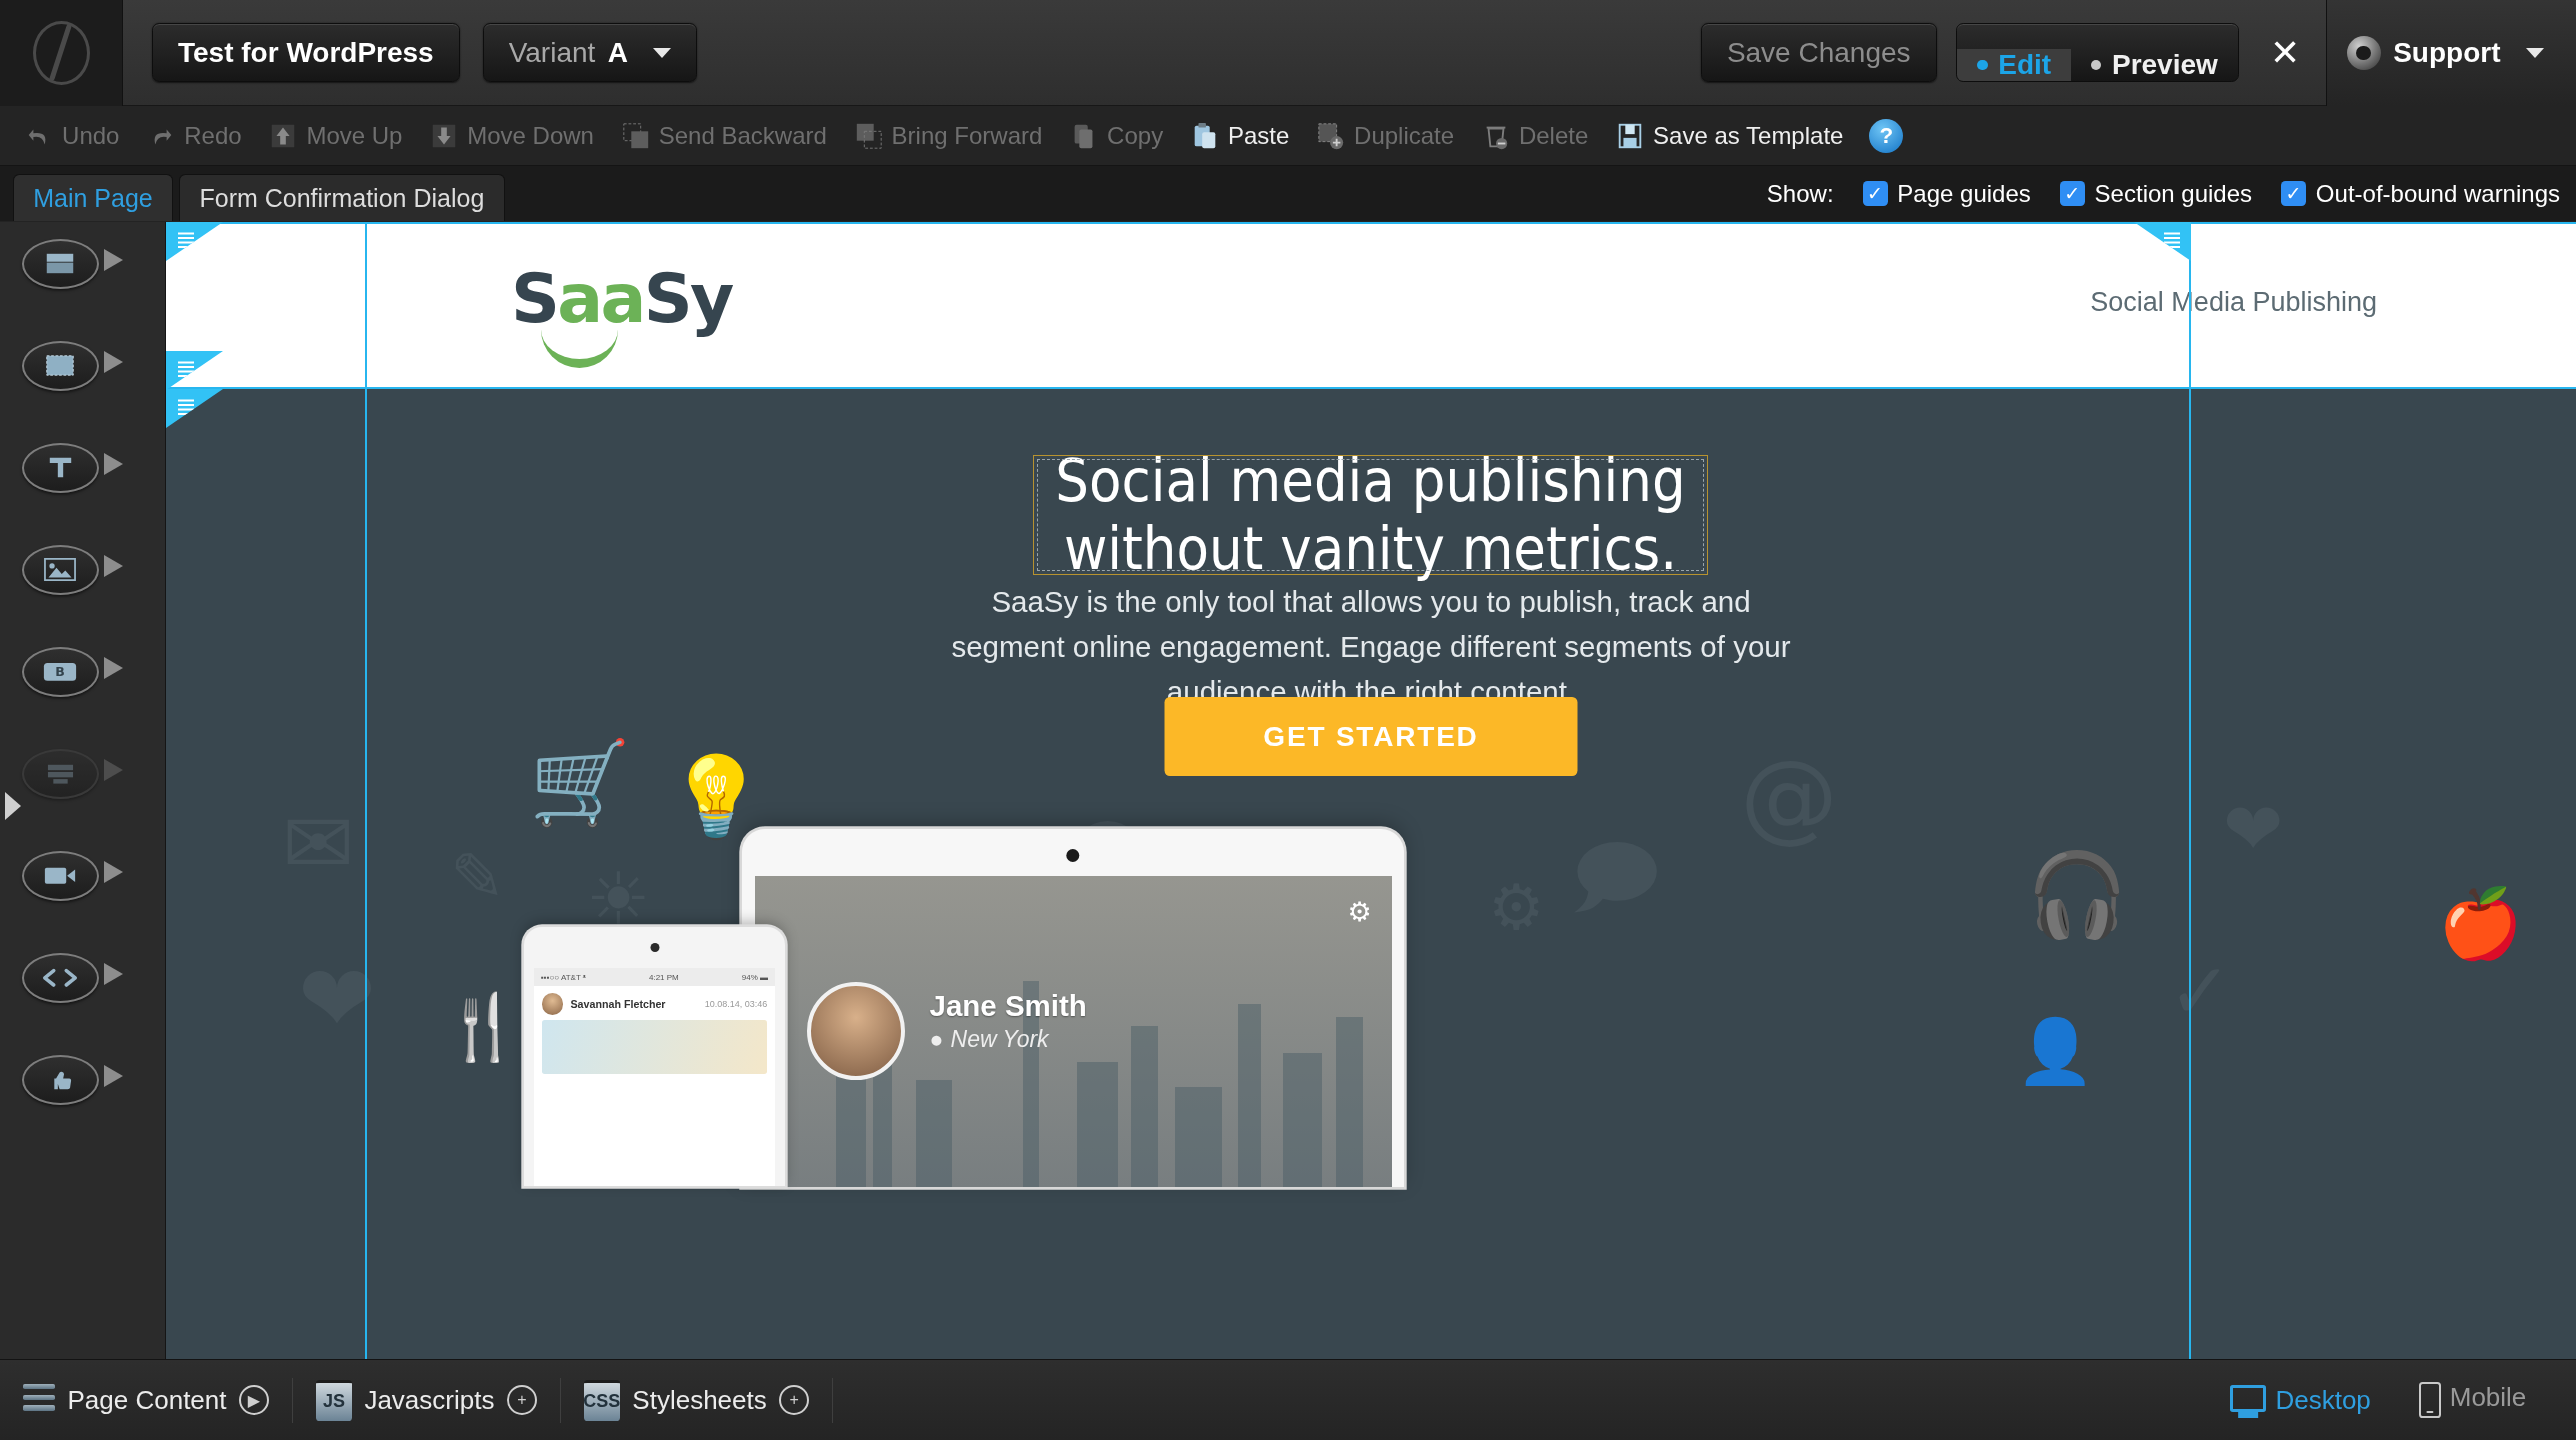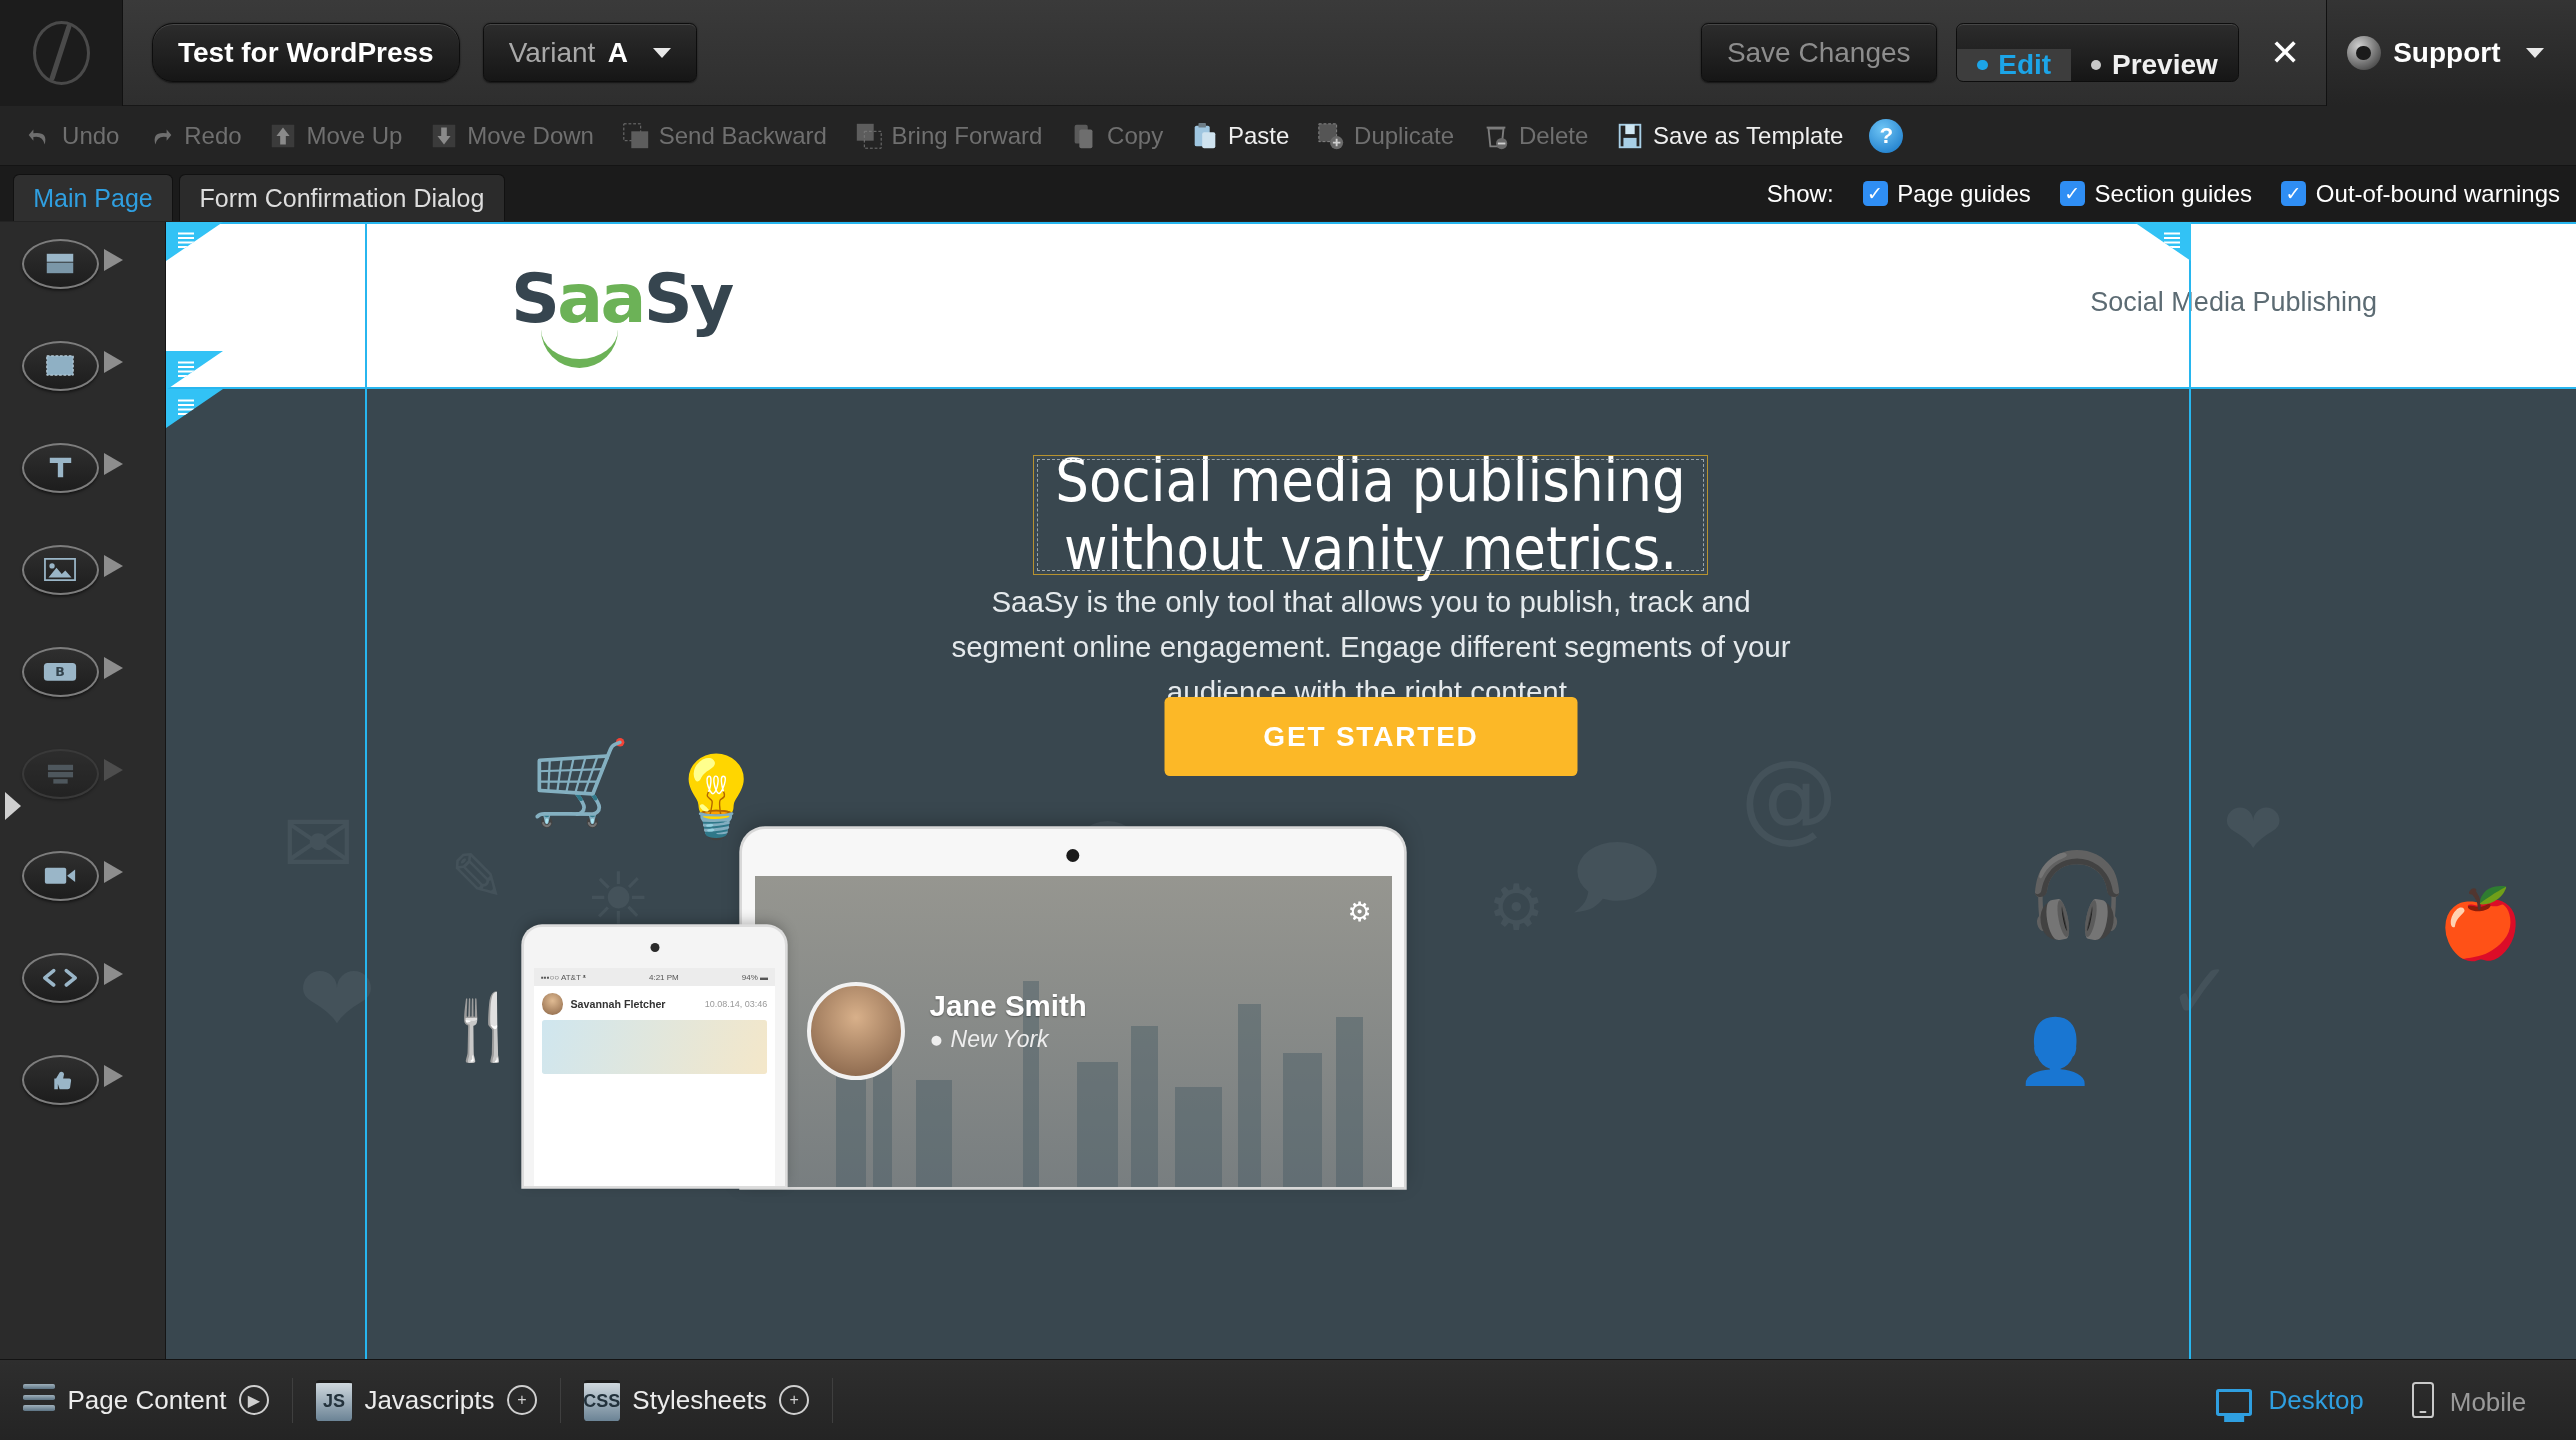--- a/index.html
+++ b/index.html
@@ -34,21 +34,21 @@
   }
   .tb-btn {
     height:59px; border-radius:7.2px;
     background: linear-gradient(#2c2c2c,#161616);
     border:0.9px solid #0d0d0d;
     box-shadow: inset 0 0.9px 0 #464646, 0 0.9px 1.8px rgba(0,0,0,.6);
     display:flex; align-items:center; justify-content:center;
     padding:0 25px; color:#f2f2f2; font-size:28px; white-space:nowrap;
     cursor:pointer;
   }
-  .tb-title { margin-left:29px; font-weight:bold; color:#fff;border-radius:21px; }
+  .tb-title { margin-left:29px; font-weight:bold; color:#fff; }
   .tb-variant { margin-left:23px; color:#a9a9a9; gap:12.5px; }
   .tb-variant b { color:#fff; }
   .caret-down {
     width:0;height:0;border-left:9.8px solid transparent;border-right:9.8px solid transparent;
     border-top:10.7px solid #e8e8e8; margin-left:12.5px;
   }
   .spacer { flex:1; }
   .tb-save { color:#8d8d8d; }
   .tb-unpub { color:#8d8d8d; margin-left:19.7px; }
   .seg {
@@ -299,21 +299,21 @@
   .hamb { width:32px; }
   .hamb i { display:block; height:5.4px; background:linear-gradient(#9fb0bb,#5d7484);
     border-radius:1.8px; margin-bottom:5.4px; }
   .circ-btn { width:30px;height:30px;border-radius:50%;border:2.7px solid #cfcfcf;
     display:flex;align-items:center;justify-content:center;color:#cfcfcf;font-size:16px;}
   .badge { width:36px;height:41px;border-radius:3.6px;
     background:linear-gradient(#cfd8de,#6b8395); color:#23323c;
     font-size:18px; font-weight:bold; display:flex;align-items:center;justify-content:center;
     border-top:3.6px solid #1d1d1d;}
   .bb-right { margin-left:auto; display:flex; align-items:center; gap:9px; padding-right:30px; }
-  .bb-dev { display:flex; align-items:flex-end; gap:16px; padding:0 19.7px;
+  .bb-dev { display:flex; align-items:flex-start; gap:9px; padding:0 19.7px;
     font-size:26px; cursor:pointer; }
   .bb-dev.active { color:#2f9fe0; }
   .bb-dev.inactive { color:#9a9a9a; }
   .mon { width:36px;height:27px;border:3.6px solid #2f9fe0;border-radius:2.7px;position:relative;}
   .mon:after{content:"";position:absolute;left:50%;transform:translateX(-50%);
     bottom:-9.8px;width:19.7px;height:6.3px;background:#2f9fe0;}
   .mob { width:21.5px;height:36px;border:2.7px solid #c9c9c9;border-radius:3.6px;position:relative;}
   .mob:after{content:"";position:absolute;left:50%;transform:translateX(-50%);
     bottom:2.7px;width:7.2px;height:2.7px;background:#c9c9c9;border-radius:1.8px;}
 </style>

